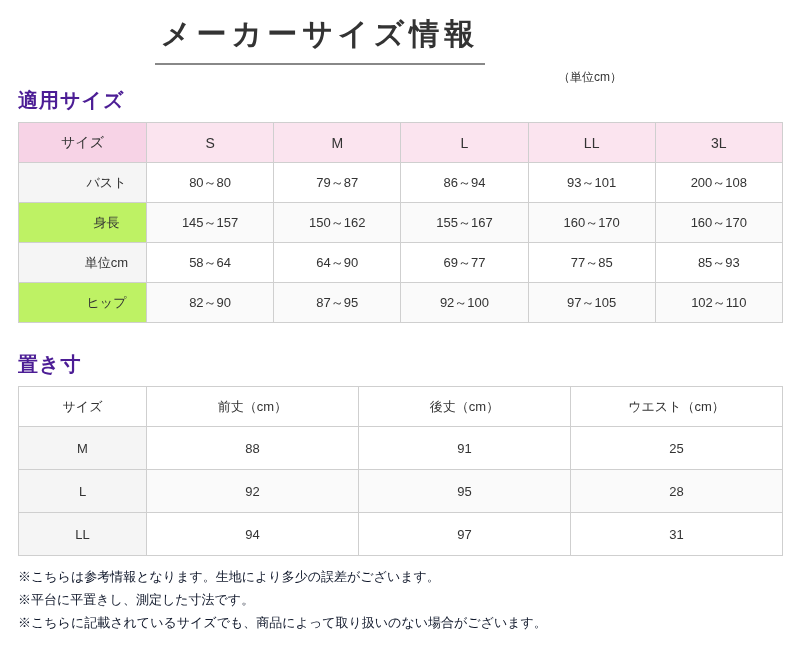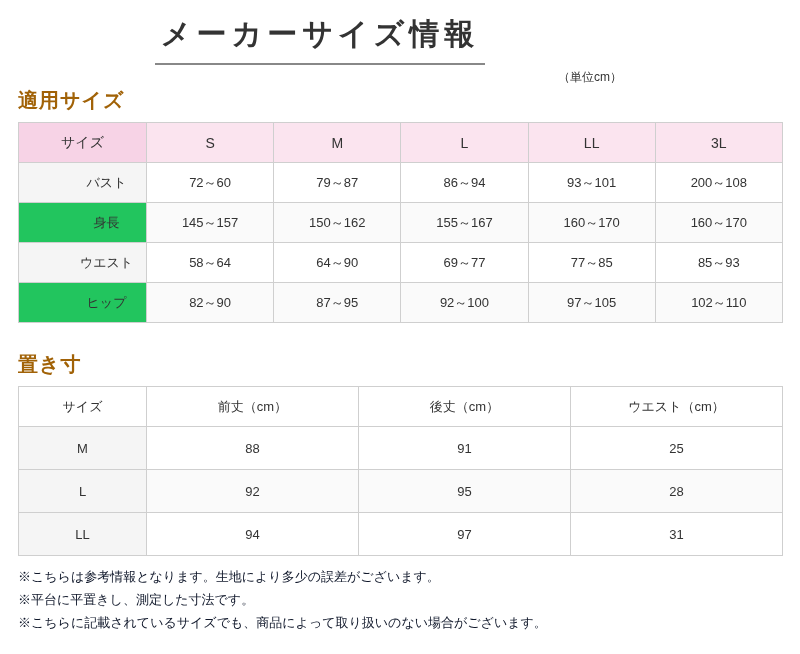--- a/index.html
+++ b/index.html
@@ -34,21 +34,21 @@
     color: #333333;
     padding: 0 6px 8px 6px;
     border-bottom: 2px solid #888888;
   }
 
   
   .section-head {
     margin: 22px 0 8px 18px;
     font-size: 20px;
     font-weight: bold;
-    color: #a16207;
+    color: #4c1d95;
     letter-spacing: 1px;
   }
   .unit-note {
     position: absolute;
     right: 18px;
     font-size: 12px;
     color: #333333;
   }
 
   .table-wrap {
@@ -83,21 +83,21 @@
     background: #f7d3e6;
   }
   .size-table tbody td.first {
     background: #f5f5f5;
     padding-left: 48px;
   }
   .size-table tbody tr.alt td {
     background: #fafafa;
   }
   .size-table tbody tr.alt td.first {
-    background: #22c55e;
+    background: #bef264;
     text-align: center;
   }
 
   
   .flat-table col.f0 { width: 128px; }
   .flat-table col.fx { width: 212px; }
   .flat-table thead td {
     background: #ffffff;
     font-size: 13px;
   }
@@ -153,36 +153,36 @@
           <td>S</td>
           <td>M</td>
           <td>L</td>
           <td>LL</td>
           <td>3L</td>
         </tr>
       </thead>
       <tbody>
         <tr>
           <td class="first">バスト</td>
-          <td>72～60</td>
+          <td>80～80</td>
           <td>79～87</td>
           <td>86～94</td>
           <td>93～101</td>
           <td>200～108</td>
         </tr>
         <tr class="alt">
           <td class="first">身長</td>
           <td>145～157</td>
           <td>150～162</td>
           <td>155～167</td>
           <td>160～170</td>
           <td>160～170</td>
         </tr>
         <tr>
-          <td class="first">ウエスト</td>
+          <td class="first">単位cm</td>
           <td>58～64</td>
           <td>64～90</td>
           <td>69～77</td>
           <td>77～85</td>
           <td>85～93</td>
         </tr>
         <tr class="alt">
           <td class="first">ヒップ</td>
           <td>82～90</td>
           <td>87～95</td>

